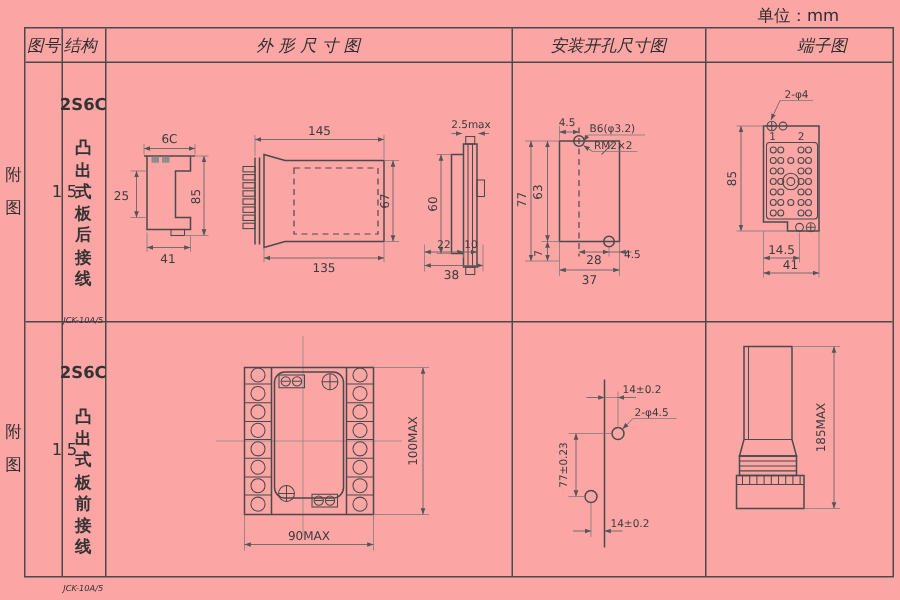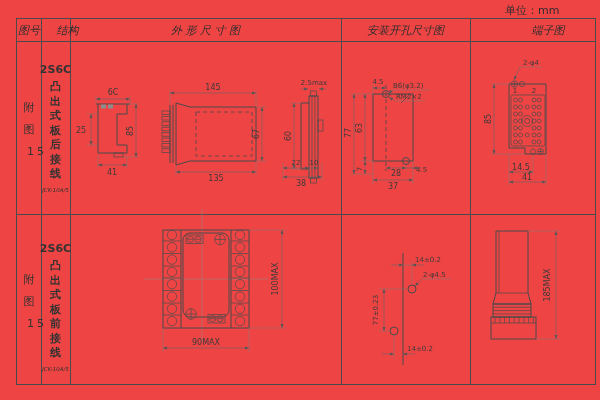--- a/index.html
+++ b/index.html
@@ -1,27 +1,27 @@
 <!DOCTYPE html>
 <html><head>
 <meta charset="utf-8">
 <style>
   html,body{margin:0;padding:0;background:#fff;}
-  #page{position:relative;width:600px;height:400px;background:#ef4444;overflow:hidden;
+  #page{position:relative;width:600px;height:400px;background:#fca5a5;overflow:hidden;
         font-family:"DejaVu Sans","Liberation Sans",sans-serif;color:#333;}
   .unit{position:absolute;top:3px;left:505px;font-size:11px;color:#2e2e2e;}
   .tbl{position:absolute;left:16px;top:18px;width:578px;height:365px;border:1px solid #4a4a4a;}
   .vline{position:absolute;top:0;width:1px;height:100%;background:#4a4a4a;}
   .hline{position:absolute;left:0;height:1px;width:100%;background:#4a4a4a;}
   .cell{position:absolute;box-sizing:border-box;}
   .hcell{display:flex;align-items:center;justify-content:center;font-size:11px;color:#2e2e2e;height:22px;top:0;font-style:italic;}
-  .figcell{display:flex;flex-direction:column;align-items:center;justify-content:center;gap:4px;font-size:11px;}
+  .figcell{display:flex;flex-direction:row;align-items:center;justify-content:center;gap:4px;font-size:11px;}
   .figlabel{width:13px;line-height:22px;text-align:center;word-break:break-all;}
   .figno{letter-spacing:3px;margin-left:16px;}
-  .structcell{display:flex;flex-direction:column;align-items:center;}
+  .structcell{display:flex;flex-direction:column;align-items:center;gap:12px;}
   .model{font-size:11px;font-weight:600;margin-bottom:4px;}
   .vchars{width:13px;font-size:11px;font-weight:700;line-height:14.5px;text-align:center;word-break:break-all;}
   .note{font-size:5.5px;font-style:italic;margin-top:5px;white-space:nowrap;}
   svg{display:block;}
   .obj{stroke:#4a4a4a;stroke-width:1;fill:none;}
   .objt{stroke:#4a4a4a;stroke-width:.7;fill:none;}
   .fillg{fill:#8e8e8e;stroke:none;}
   .dim{stroke:#666;stroke-width:.6;fill:none;}
   .ext{stroke:#7a7a7a;stroke-width:.5;fill:none;}
   .dash{stroke:#4a4a4a;stroke-width:.8;fill:none;stroke-dasharray:4,3;}
@@ -47,21 +47,21 @@
 
   <div class="tbl">
     <div class="vline" style="left:24px"></div>
     <div class="vline" style="left:53px"></div>
     <div class="vline" style="left:324px"></div>
     <div class="vline" style="left:453px"></div>
     <div class="hline" style="top:22px"></div>
     <div class="hline" style="top:195px"></div>
 
     <div class="cell hcell" style="left:0;width:24px">图号</div>
-    <div class="cell hcell" style="left:36px;width:29px">结构</div>
+    <div class="cell hcell" style="left:22px;width:29px">结构</div>
     <div class="cell hcell" style="left:324px;width:129px">安装开孔尺寸图</div>
     <div class="cell hcell" style="left:53px;width:271px">外 形 尺 寸 图</div>
     <div class="cell hcell" style="left:469px;width:124px">端子图</div>
 
     <div class="cell figcell" style="left:0;top:22px;width:24px;height:173px">
       <div class="figlabel">附图</div>
       <div class="figno">15</div>
     </div>
     <div class="cell structcell" style="left:24px;top:22px;width:29px;height:173px;padding-top:22px">
       <div class="model">2S6C</div>
@@ -249,21 +249,21 @@
     <div class="cell figcell" style="left:0;top:195px;width:24px;height:170px">
       <div class="figlabel">附图</div>
       <div class="figno">15</div>
     </div>
     <div class="cell structcell" style="left:24px;top:195px;width:29px;height:170px;padding-top:28px">
       <div class="model">2S6C</div>
       <div class="vchars">凸出式板前接线</div>
       <div class="note">JCK-10A/5</div>
     </div>
 
-    <div class="cell" style="left:53px;top:182px;width:271px;height:170px">
+    <div class="cell" style="left:53px;top:197px;width:271px;height:170px">
       <svg width="271" height="170" viewBox="0 0 271 170">
         <line class="cl" x1="132" y1="8" x2="132" y2="141"></line>
         <line class="cl" x1="74" y1="78" x2="198" y2="78"></line>
         <rect class="obj" x="93" y="29" width="86" height="98"></rect>
         <line class="obj" x1="111" y1="29" x2="111" y2="127"></line>
         <line class="obj" x1="161" y1="29" x2="161" y2="127"></line>
         <g class="objt">
           <line x1="93" y1="40" x2="111" y2="40"></line>
             <line x1="93" y1="52.5" x2="111" y2="52.5"></line>
           <line x1="93" y1="65" x2="111" y2="65"></line>

